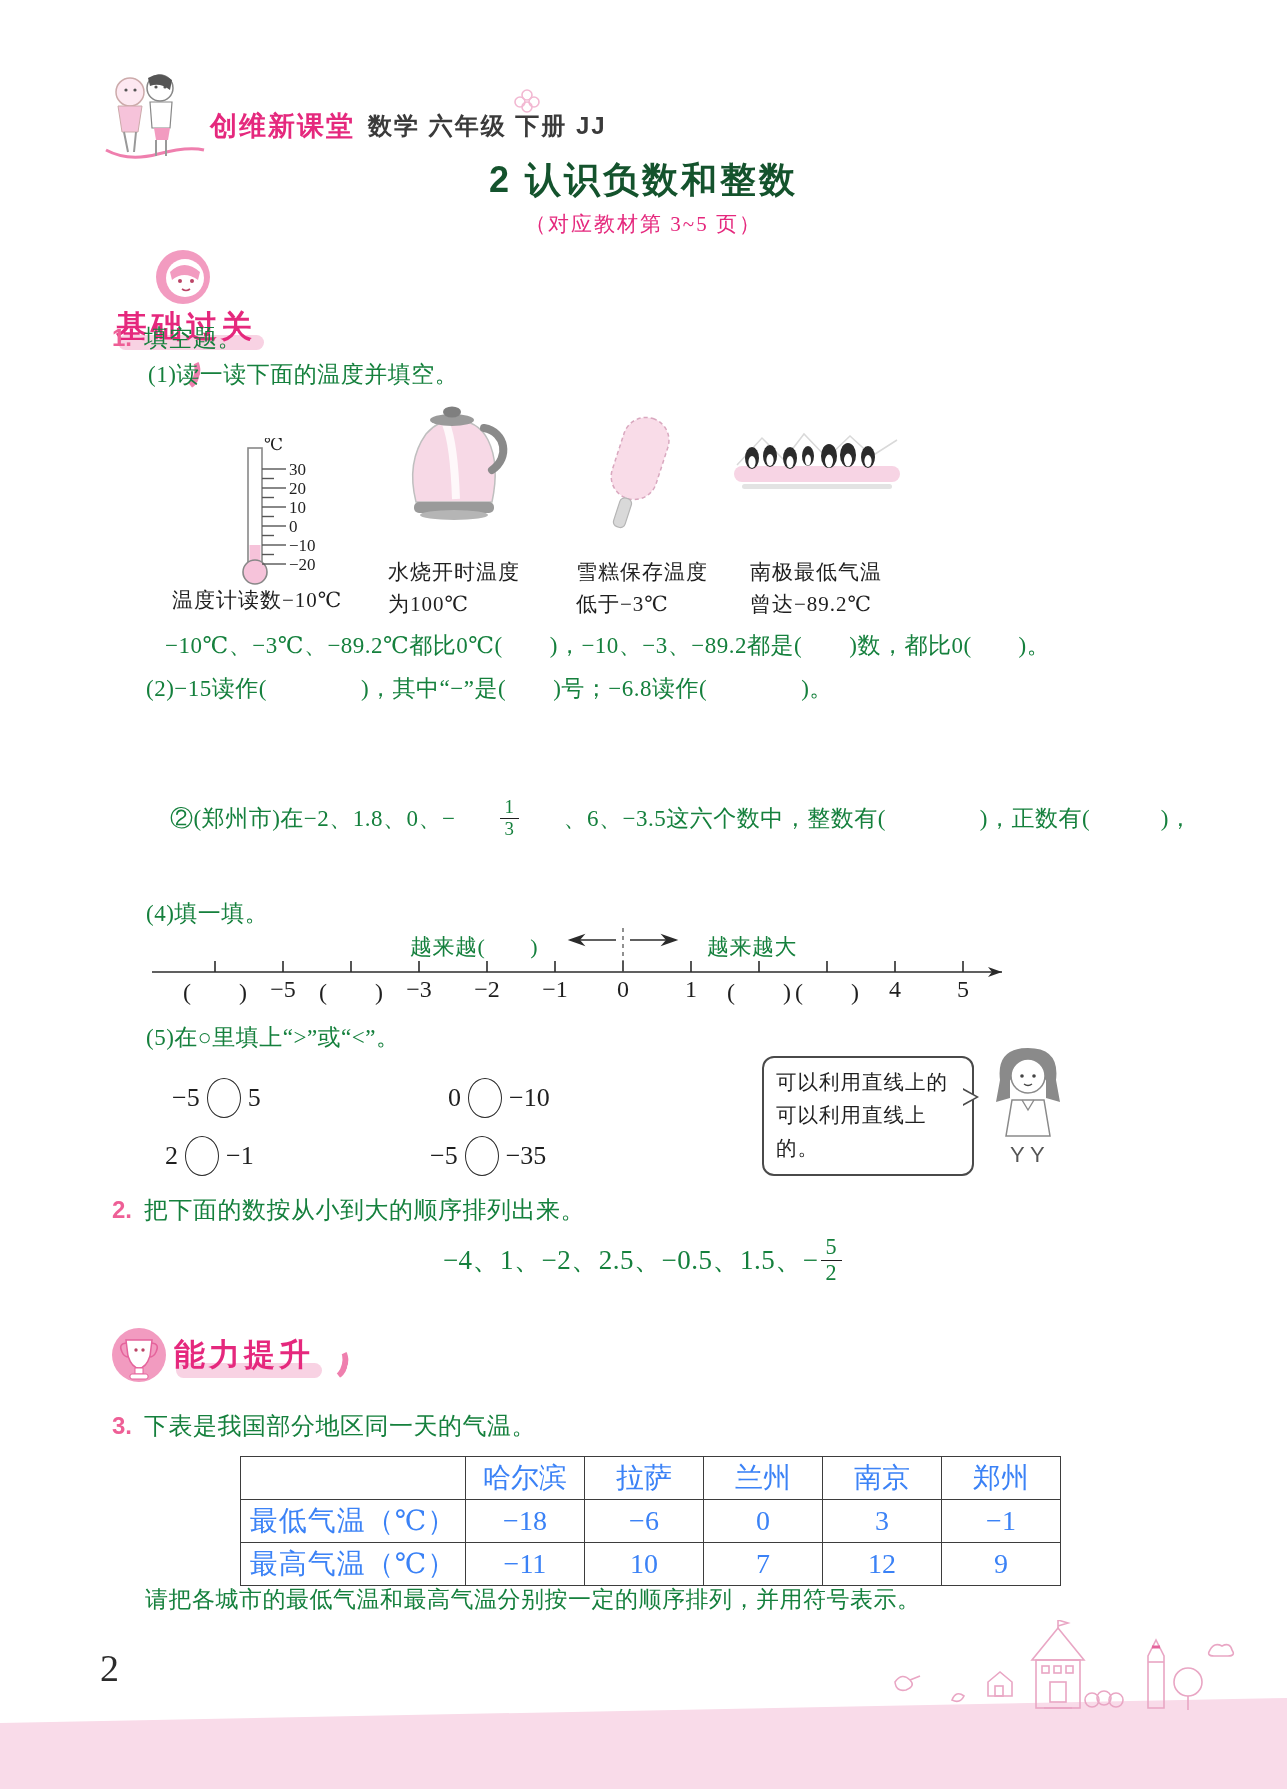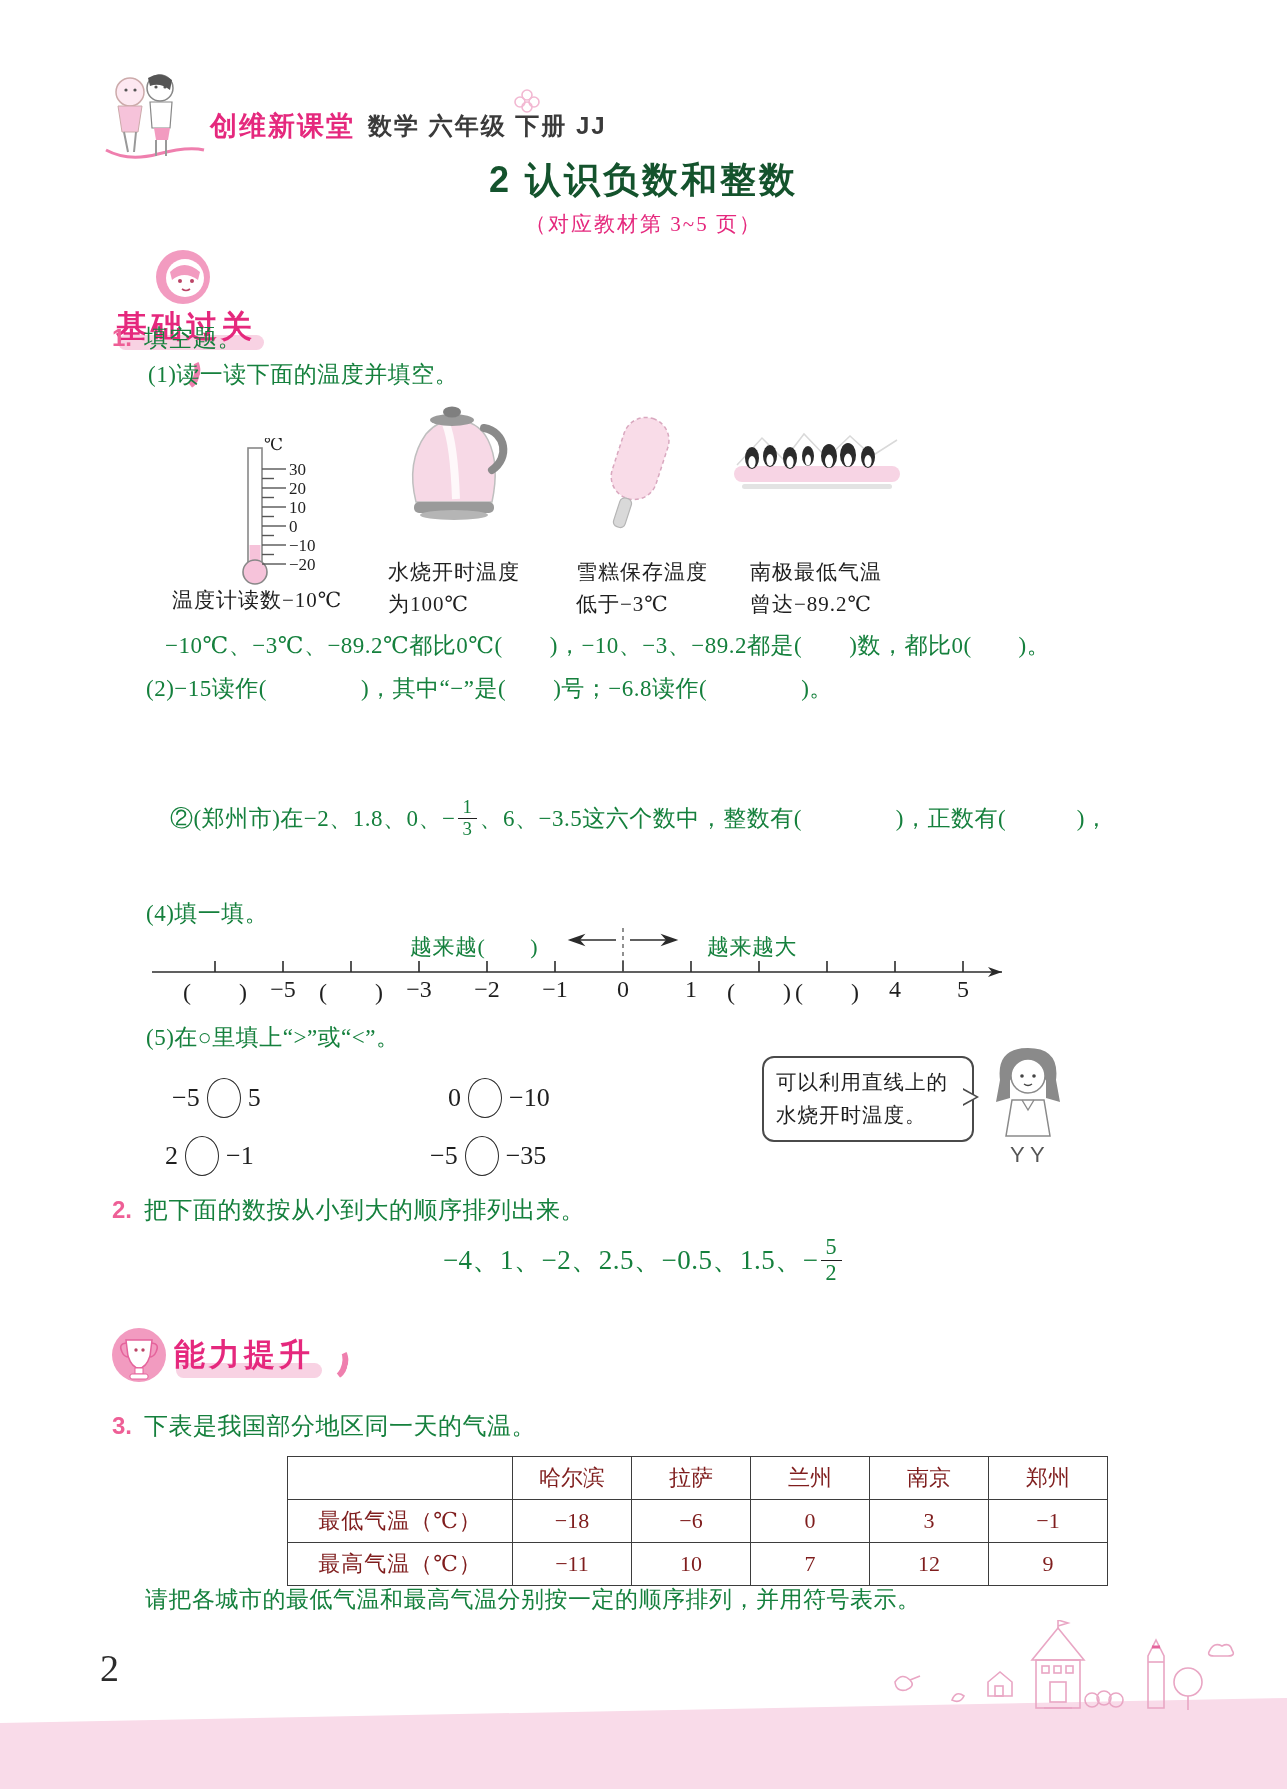--- a/index.html
+++ b/index.html
@@ -19,21 +19,21 @@
   .cmp .circ{display:inline-block;width:32px;height:38px;border:1.6px solid #2b2b2b;border-radius:50%;
              vertical-align:-12px;margin:0 7px;}
   .badge{display:flex;align-items:center;}
   .badge .bicon{width:58px;height:58px;flex:0 0 auto;}
   .badge .btextwrap{position:relative;margin-left:6px;}
   .badge .bunder{position:absolute;left:2px;right:-8px;bottom:-2px;height:15px;background:#f8d2e3;border-radius:8px;}
   .badge .btext{position:relative;font-family:"Liberation Sans","DejaVu Sans",sans-serif;
                 font-weight:bold;font-size:31px;color:#e5287d;letter-spacing:4px;}
   .badge .btail{position:relative;width:13px;height:24px;border:5px solid transparent;border-right:6px solid #ef7fae;
                 border-radius:50%;transform:rotate(14deg);margin-left:10px;top:8px;}
-  table.temp{border-collapse:collapse;table-layout:fixed;width:820px;font-size:22px;color:#7f1d1d;margin-left:47px;}
+  table.temp{border-collapse:collapse;table-layout:fixed;width:820px;font-size:28px;color:#3b82f6;}
   table.temp td{border:1.6px solid #3d3d3d;text-align:center;height:42px;padding:0;}
   table.temp td.rowlabel{letter-spacing:1px;}
   .nl-ticklabel{position:absolute;top:48px;transform:translateX(-50%);font-size:24px;white-space:nowrap;color:#1f1f1f;}
   .bubble{box-sizing:border-box;width:212px;border:2px solid #4a4a4a;border-radius:12px;background:#fff;
           padding:8px 12px;font-size:20.5px;line-height:1.62;color:#1f1f1f;letter-spacing:1px;}
   .bubble .tail1{position:absolute;right:-16px;top:30px;width:0;height:0;
                  border:9px solid transparent;border-left:16px solid #4a4a4a;}
   .bubble .tail2{position:absolute;right:-11px;top:32px;width:0;height:0;
                  border:7px solid transparent;border-left:13px solid #ffffff;}
 </style>
@@ -162,21 +162,21 @@
       <ellipse cx="136" cy="37" rx="7" ry="11" fill="#2b2b2b"></ellipse>
         <ellipse cx="136" cy="41" rx="3.6" ry="6" fill="#fff"></ellipse>
     </g>
   </svg>
   <div class="abs caption" style="left:750px;top:558px;">南极最低气温</div>
   <div class="abs caption" style="left:750px;top:590px;">曾达−89.2℃</div>
 
   <div class="abs body-line" style="left:165px;top:630px;">−10℃、−3℃、−89.2℃都比0℃(　　)，−10、−3、−89.2都是(　　)数，都比0(　　)。</div>
   <div class="abs body-line" style="left:146px;top:673px;">(2)−15读作(　　　　)，其中“−”是(　　)号；−6.8读作(　　　　)。</div>
 
-  <div class="abs body-line" style="left:170px;top:792px;display:flex;align-items:center;height:52px;">
+  <div class="abs body-line" style="left:170px;top:792px;display:flex;align-items:center;height:52px;gap:42px;">
     <span>②(郑州市)在−2、1.8、0、−</span>
       <span class="frac">
         <span class="num">1</span>
         <span class="den">3</span>
       </span>
       <span>、6、−3.5这六个数中，整数有(　　　　)，正数有(　　　)，</span>
   </div>
 
   <div class="abs body-line" style="left:146px;top:898px;">(4)填一填。</div>
 
@@ -233,21 +233,21 @@
   </div>
   <div class="abs cmp" style="left:165px;top:1136px;">
     <span>2</span><span class="circ"></span><span>−1</span>
   </div>
   <div class="abs cmp" style="left:430px;top:1136px;">
     <span>−5</span><span class="circ"></span><span>−35</span>
   </div>
 
   <div class="abs bubble" style="left:762px;top:1056px;">
     <div>可以利用直线上的</div>
-    <div>水烧开时温度。</div>
+    <div>可以利用直线上的。</div>
     <div class="tail1"></div>
     <div class="tail2"></div>
   </div>
   <svg class="abs" style="left:982px;top:1040px;" width="92" height="128" viewBox="0 0 92 128">
     <path d="M18,40 Q14,8 46,8 Q78,8 74,40 L78,62 L64,58 L64,40 Q46,30 28,40 L28,58 L14,62 Z" fill="#8a8a8a"></path>
     <circle cx="46" cy="36" r="17" fill="#fff" stroke="#8a8a8a" stroke-width="1.5"></circle>
     <circle cx="40" cy="36" r="1.8" fill="#444"></circle>
       <circle cx="52" cy="36" r="1.8" fill="#444"></circle>
     <path d="M42,44 Q46,47 50,44" stroke="#444" stroke-width="1.4" fill="none"></path>
     <path d="M30,60 L62,60 L68,96 L24,96 Z" fill="#fff" stroke="#8a8a8a" stroke-width="1.5"></path>

